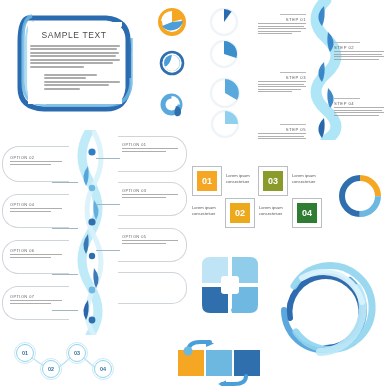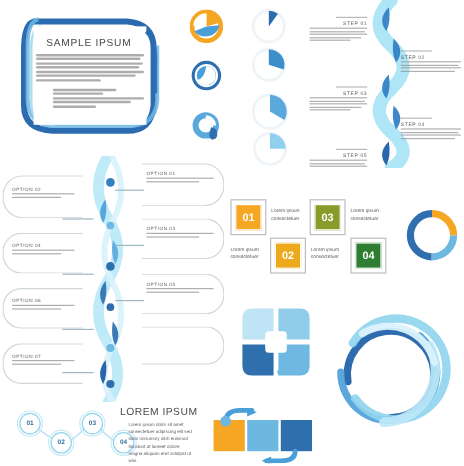--- a/index.html
+++ b/index.html
@@ -157,21 +157,21 @@
 <div class="stage">
 
   <div class="abs" id="sample-card">
     <svg width="128" height="112" viewBox="0 0 128 112">
       <path d="M18 10 Q10 12 10 34 L10 80 Q10 100 34 101 L96 101 Q116 101 118 80 L118 32 Q118 12 96 10 Z" fill="none" stroke="#2b6cb0" stroke-width="5"></path>
       <path d="M22 8 Q13 10 13 30 L13 74 Q13 96 36 97 L98 97 Q119 97 121 76 L121 30" fill="none" stroke="#6fb7e3" stroke-width="3.4" opacity=".85"></path>
       <path d="M24 14 Q16 16 16 33 L16 78 Q16 95 36 96" fill="none" stroke="#a9d8f1" stroke-width="2.2" opacity=".9"></path>
       <rect x="18" y="14" width="94" height="82" fill="#ffffff"></rect>
       <path d="M112 18 Q120 24 119 46 L119 70" fill="none" stroke="#2b6cb0" stroke-width="4" opacity=".9"></path>
     </svg>
-    <div class="card-title">SAMPLE IPSUM</div>
+    <div class="card-title">SAMPLE TEXT</div>
     <div class="filler-lines" id="sample-body">
         <div class="fl" style="width: 100%;"></div>
         <div class="fl" style="width: 97%;"></div>
         <div class="fl" style="width: 99%;"></div>
         <div class="fl" style="width: 95%;"></div>
         <div class="fl" style="width: 100%;"></div>
         <div class="fl" style="width: 92%;"></div>
         <div class="fl" style="width: 60%;"></div>
       </div>
     <div class="filler-lines" id="sample-body2">
@@ -446,24 +446,20 @@
   </div>
   <div class="bcircle" style="left:68px;top:344px;width:16px;height:16px;">
     <div class="halo"></div>
     <span>03</span>
   </div>
   <div class="bcircle" style="left:94px;top:360px;width:16px;height:16px;">
     <div class="halo"></div>
     <span>04</span>
   </div>
 
-  <div id="lorem-block">
-    <div id="lorem-head">LOREM IPSUM</div>
-    <div id="lorem-copy">Lorem ipsum dolor sit amet consectetuer adipiscing elit sed diam nonummy nibh euismod tincidunt ut laoreet dolore magna aliquam erat volutpat ut wisi.</div>
-  </div>
 
   <svg class="abs" style="left:176px;top:340px;" width="84" height="46" viewBox="0 0 84 46">
     <path d="M12 12 Q12 2 24 2 L34 2" fill="none" stroke="#4a9fd8" stroke-width="4" stroke-linecap="round"></path>
     <path d="M30 0 L38 3.5 L30 7 Z" fill="#4a9fd8"></path>
     <rect x="2" y="10" width="26" height="26" fill="#f5a623"></rect>
     <rect x="30" y="10" width="26" height="26" fill="#6cb8e0"></rect>
     <rect x="58" y="10" width="26" height="26" fill="#2f6fae"></rect>
     <path d="M70 36 Q70 44 58 44 L46 44" fill="none" stroke="#4a9fd8" stroke-width="4" stroke-linecap="round"></path>
     <path d="M50 40.5 L42 44 L50 47.5 Z" fill="#4a9fd8"></path>
     <circle cx="12" cy="11" r="4.5" fill="#6cb8e0"></circle>

